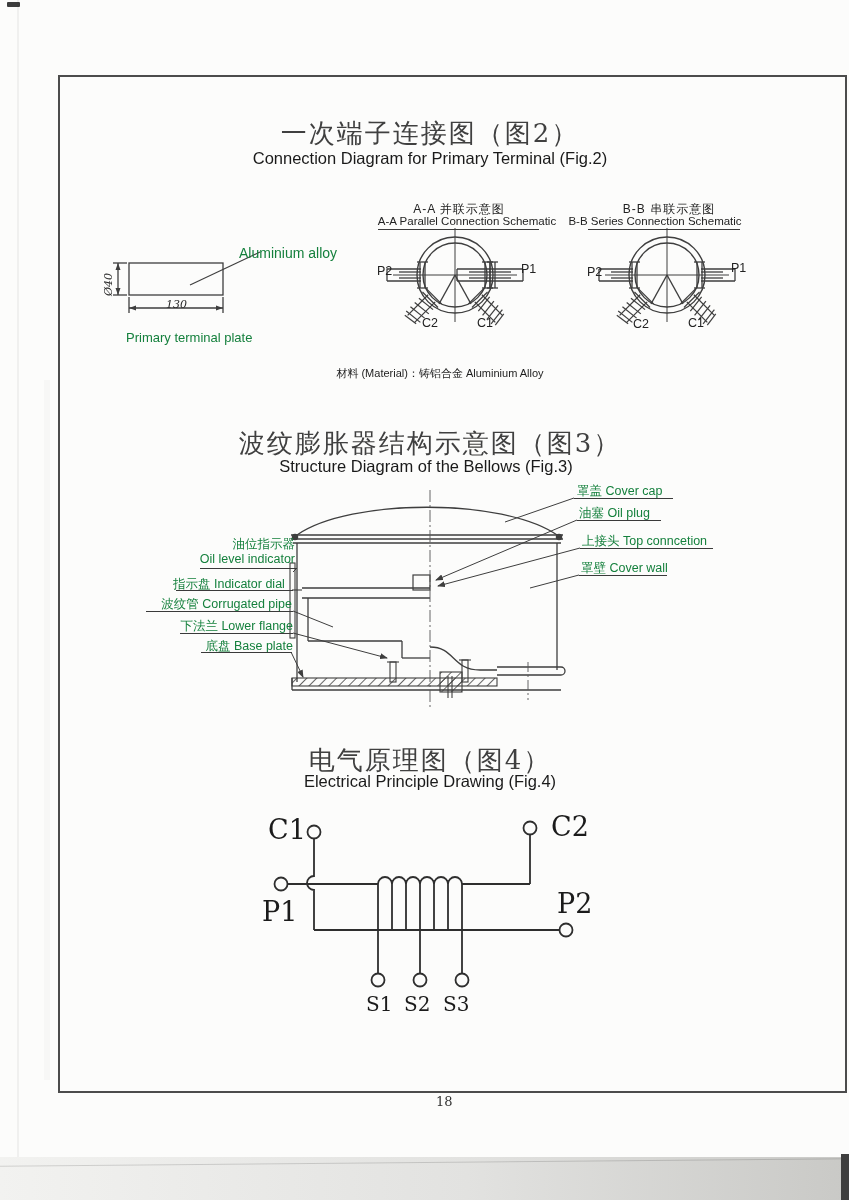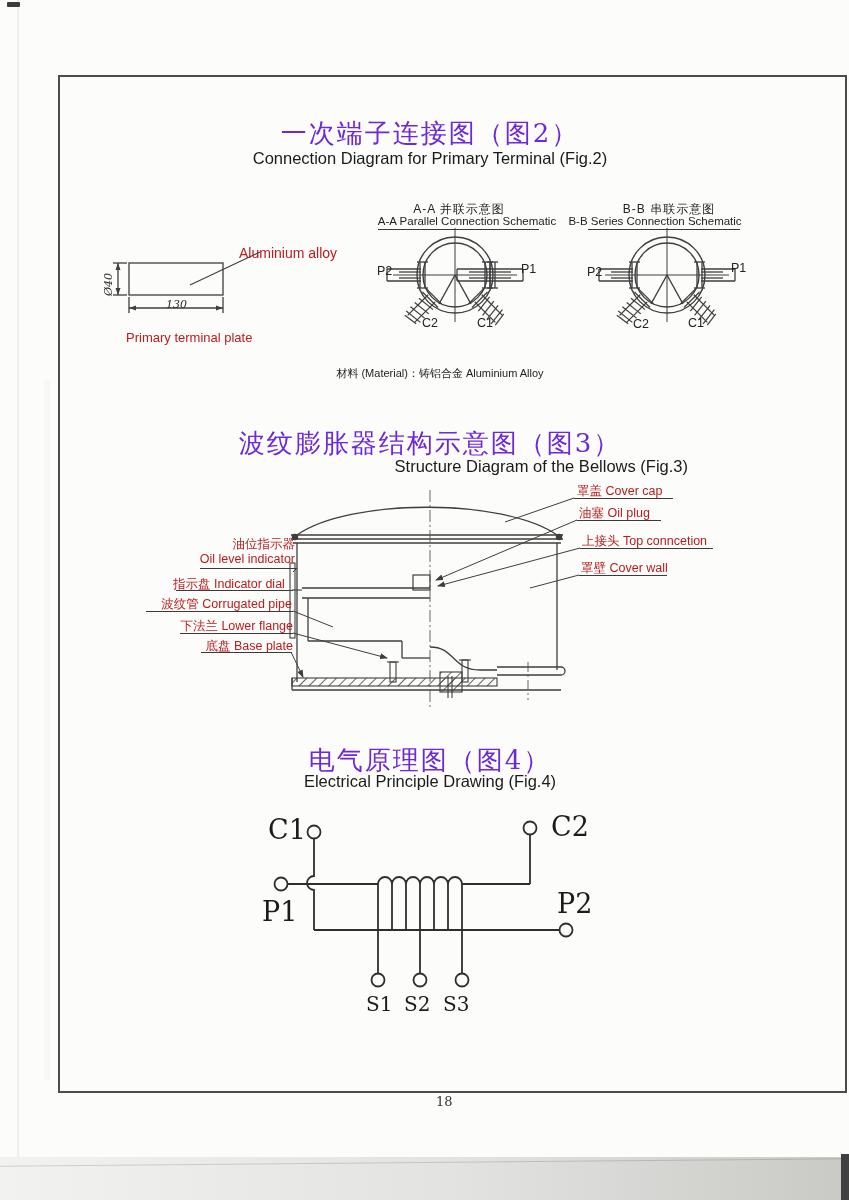--- a/index.html
+++ b/index.html
@@ -1,24 +1,24 @@
 <!DOCTYPE html>
 <html><head>
 <meta charset="utf-8">
 <style>
   html,body{margin:0;padding:0;}
   body{width:849px;height:1200px;position:relative;overflow:hidden;
        background:#fcfcfb;font-family:"Liberation Sans",sans-serif;color:#1d1d1d;}
   .abs{position:absolute;}
   .ctr{text-align:center;}
-  .zh-title{font-family:"DejaVu Serif",serif;font-size:26px;letter-spacing:2px;color:#6d28d9;}
+  .zh-title{font-family:"DejaVu Serif",serif;font-size:26px;letter-spacing:2px;color:#404040;}
   .en-title{font-family:"Liberation Sans",sans-serif;font-size:16.5px;color:#1a1a1a;}
   .sub-zh{font-size:12px;letter-spacing:1px;color:#222;}
   .sub-en{font-size:11.5px;color:#222;}
-  .lbl{font-size:12.5px;color:#b91c1c;white-space:nowrap;}
+  .lbl{font-size:12.5px;color:#15803d;white-space:nowrap;}
   .term{font-size:12.5px;font-weight:500;color:#222;}
   .ul{height:0;border-bottom:1.2px solid #3a3a3a;}
   .dim{font-family:"DejaVu Serif",serif;font-style:italic;font-size:11px;color:#2a2a2a;}
   .big-letter{font-family:"DejaVu Serif",serif;font-size:27px;color:#1b1b1b;}
   .s-letter{font-family:"DejaVu Serif",serif;font-size:20px;color:#1b1b1b;}
   .border-box{left:58px;top:75px;width:785px;height:1014px;border:2px solid #4c4c4c;}
   .scan-band{left:0;top:1157px;width:849px;height:43px;
              background:linear-gradient(to right,#f2f2f0 0%,#e2e2e0 55%,#c9c9c6 100%);}
   .scan-corner{left:841px;top:1154px;width:8px;height:46px;background:#3f3f3f;}
   .scan-dash{left:7px;top:2px;width:13px;height:5px;background:#3c3c3c;border-radius:1px;}
@@ -165,21 +165,21 @@
     </g>
 </svg>
 <div class="abs term" style="left:587px;top:265px;">P2</div>
 <div class="abs term" style="left:731px;top:261px;">P1</div>
 <div class="abs term" style="left:633px;top:317px;">C2</div>
 <div class="abs term" style="left:688px;top:316px;">C1</div>
 
 <div class="abs ctr" style="left:270px;top:366px;width:340px;font-size:11px;">材料 (Material)：铸铝合金  Aluminium Alloy</div>
 
 <div class="abs ctr zh-title" style="left:180px;top:426px;width:500px;">波纹膨胀器结构示意图（图3）</div>
-<div class="abs ctr en-title" style="left:188px;top:457px;width:500px;text-align:right;">Structure Diagram of the Bellows (Fig.3)</div>
+<div class="abs ctr en-title" style="left:176px;top:457px;width:500px;">Structure Diagram of the Bellows (Fig.3)</div>
 
 <svg class="abs" style="left:140px;top:478px;" width="600" height="240" viewBox="0 0 600 240">
   <defs>
     <pattern id="hatch" width="7" height="8" patternUnits="userSpaceOnUse" patternTransform="rotate(45)">
       <line x1="0" y1="0" x2="0" y2="8" stroke="#3e3e3e" stroke-width="1.6"></line>
     </pattern>
   </defs>
   <g stroke="#3e3e3e" stroke-width="1.3" fill="none">
 
     <path d="M157,57 C210,20 364,20 417,57"></path>

